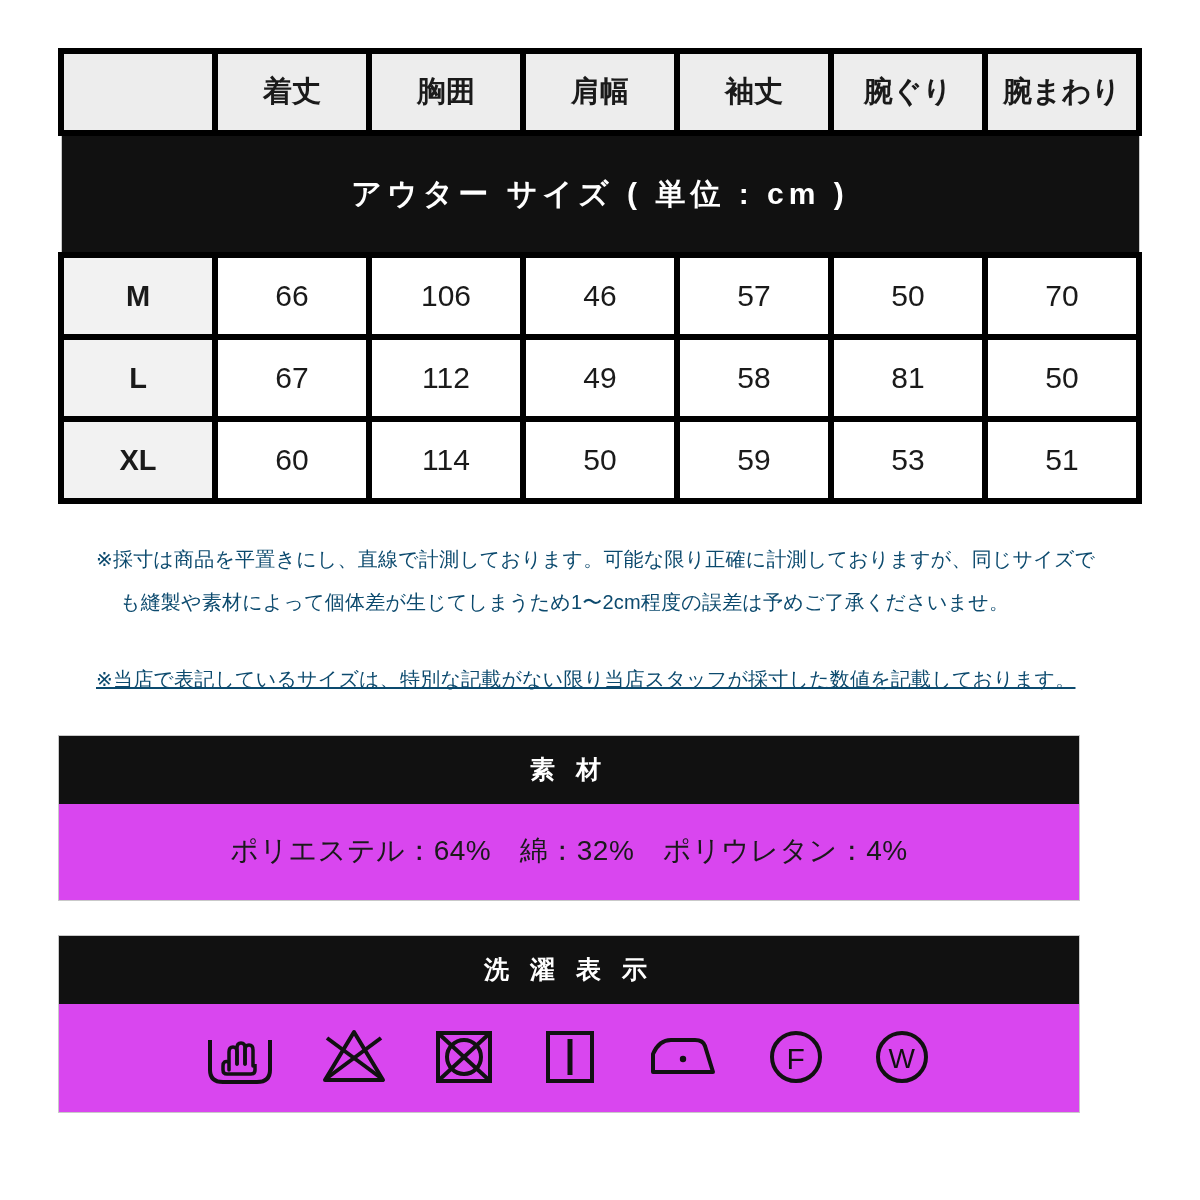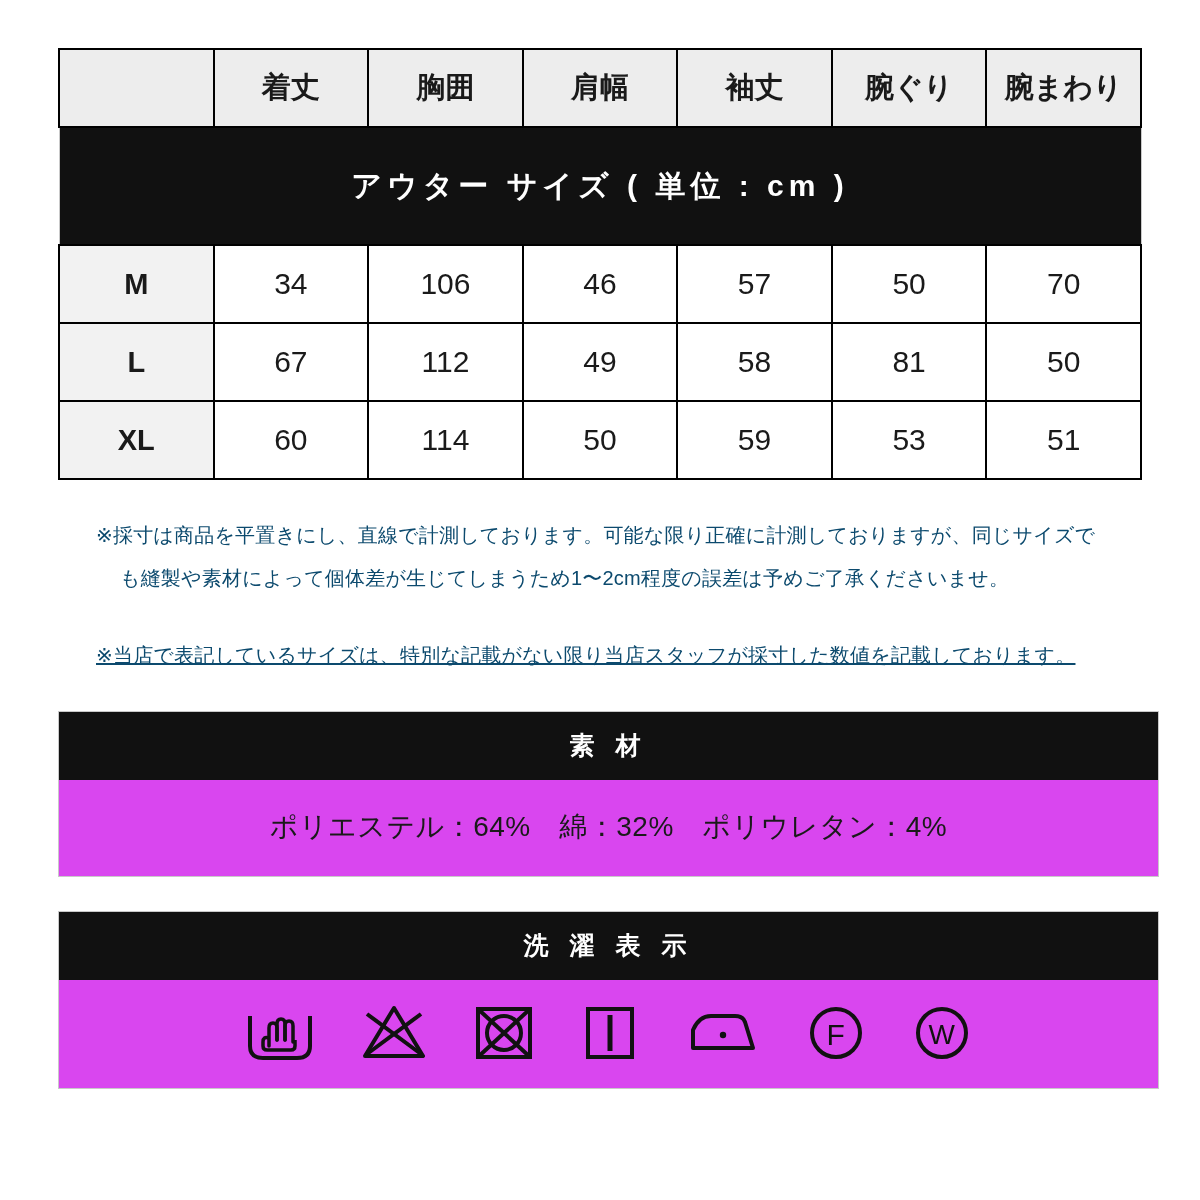--- a/index.html
+++ b/index.html
@@ -34,21 +34,21 @@
     color: #ffffff;
     text-align: center;
     font-size: 30px;
     font-weight: bold;
     letter-spacing: 5px;
     padding: 20px 0 20px;
     border: none;
   }
   .size-table th,
   .size-table td {
-    border: 2px solid #000000;
+    border: 6px solid #000000;
     text-align: center;
     font-size: 30px;
     font-weight: bold;
     color: #1a1a1a;
     height: 76px;
     padding: 0;
   }
   .size-table thead.head th {
     background: #ededed;
     font-size: 29px;
@@ -82,21 +82,21 @@
   }
   .note + .note {
     margin-top: 34px;
     text-decoration: underline;
   }
 
   
   .panel {
     margin-top: 34px;
     border: 1px solid #c9c9c9;
-    width: 1101px;
+    width: 1022px;
     box-sizing: border-box;
   }
   .panel-header {
     background: #111111;
     color: #ffffff;
     text-align: center;
     font-size: 25px;
     font-weight: bold;
     letter-spacing: 7px;
     padding: 17px 0 18px;
@@ -139,21 +139,21 @@
         <th>胸囲</th>
         <th>肩幅</th>
         <th>袖丈</th>
         <th>腕ぐり</th>
         <th>腕まわり</th>
       </tr>
     </thead>
     <tbody>
       <tr>
         <th>M</th>
-        <td>34</td>
+        <td>66</td>
         <td>106</td>
         <td>46</td>
         <td>57</td>
         <td>50</td>
         <td>70</td>
       </tr>
       <tr>
         <th>L</th>
         <td>67</td>
         <td>112</td>

